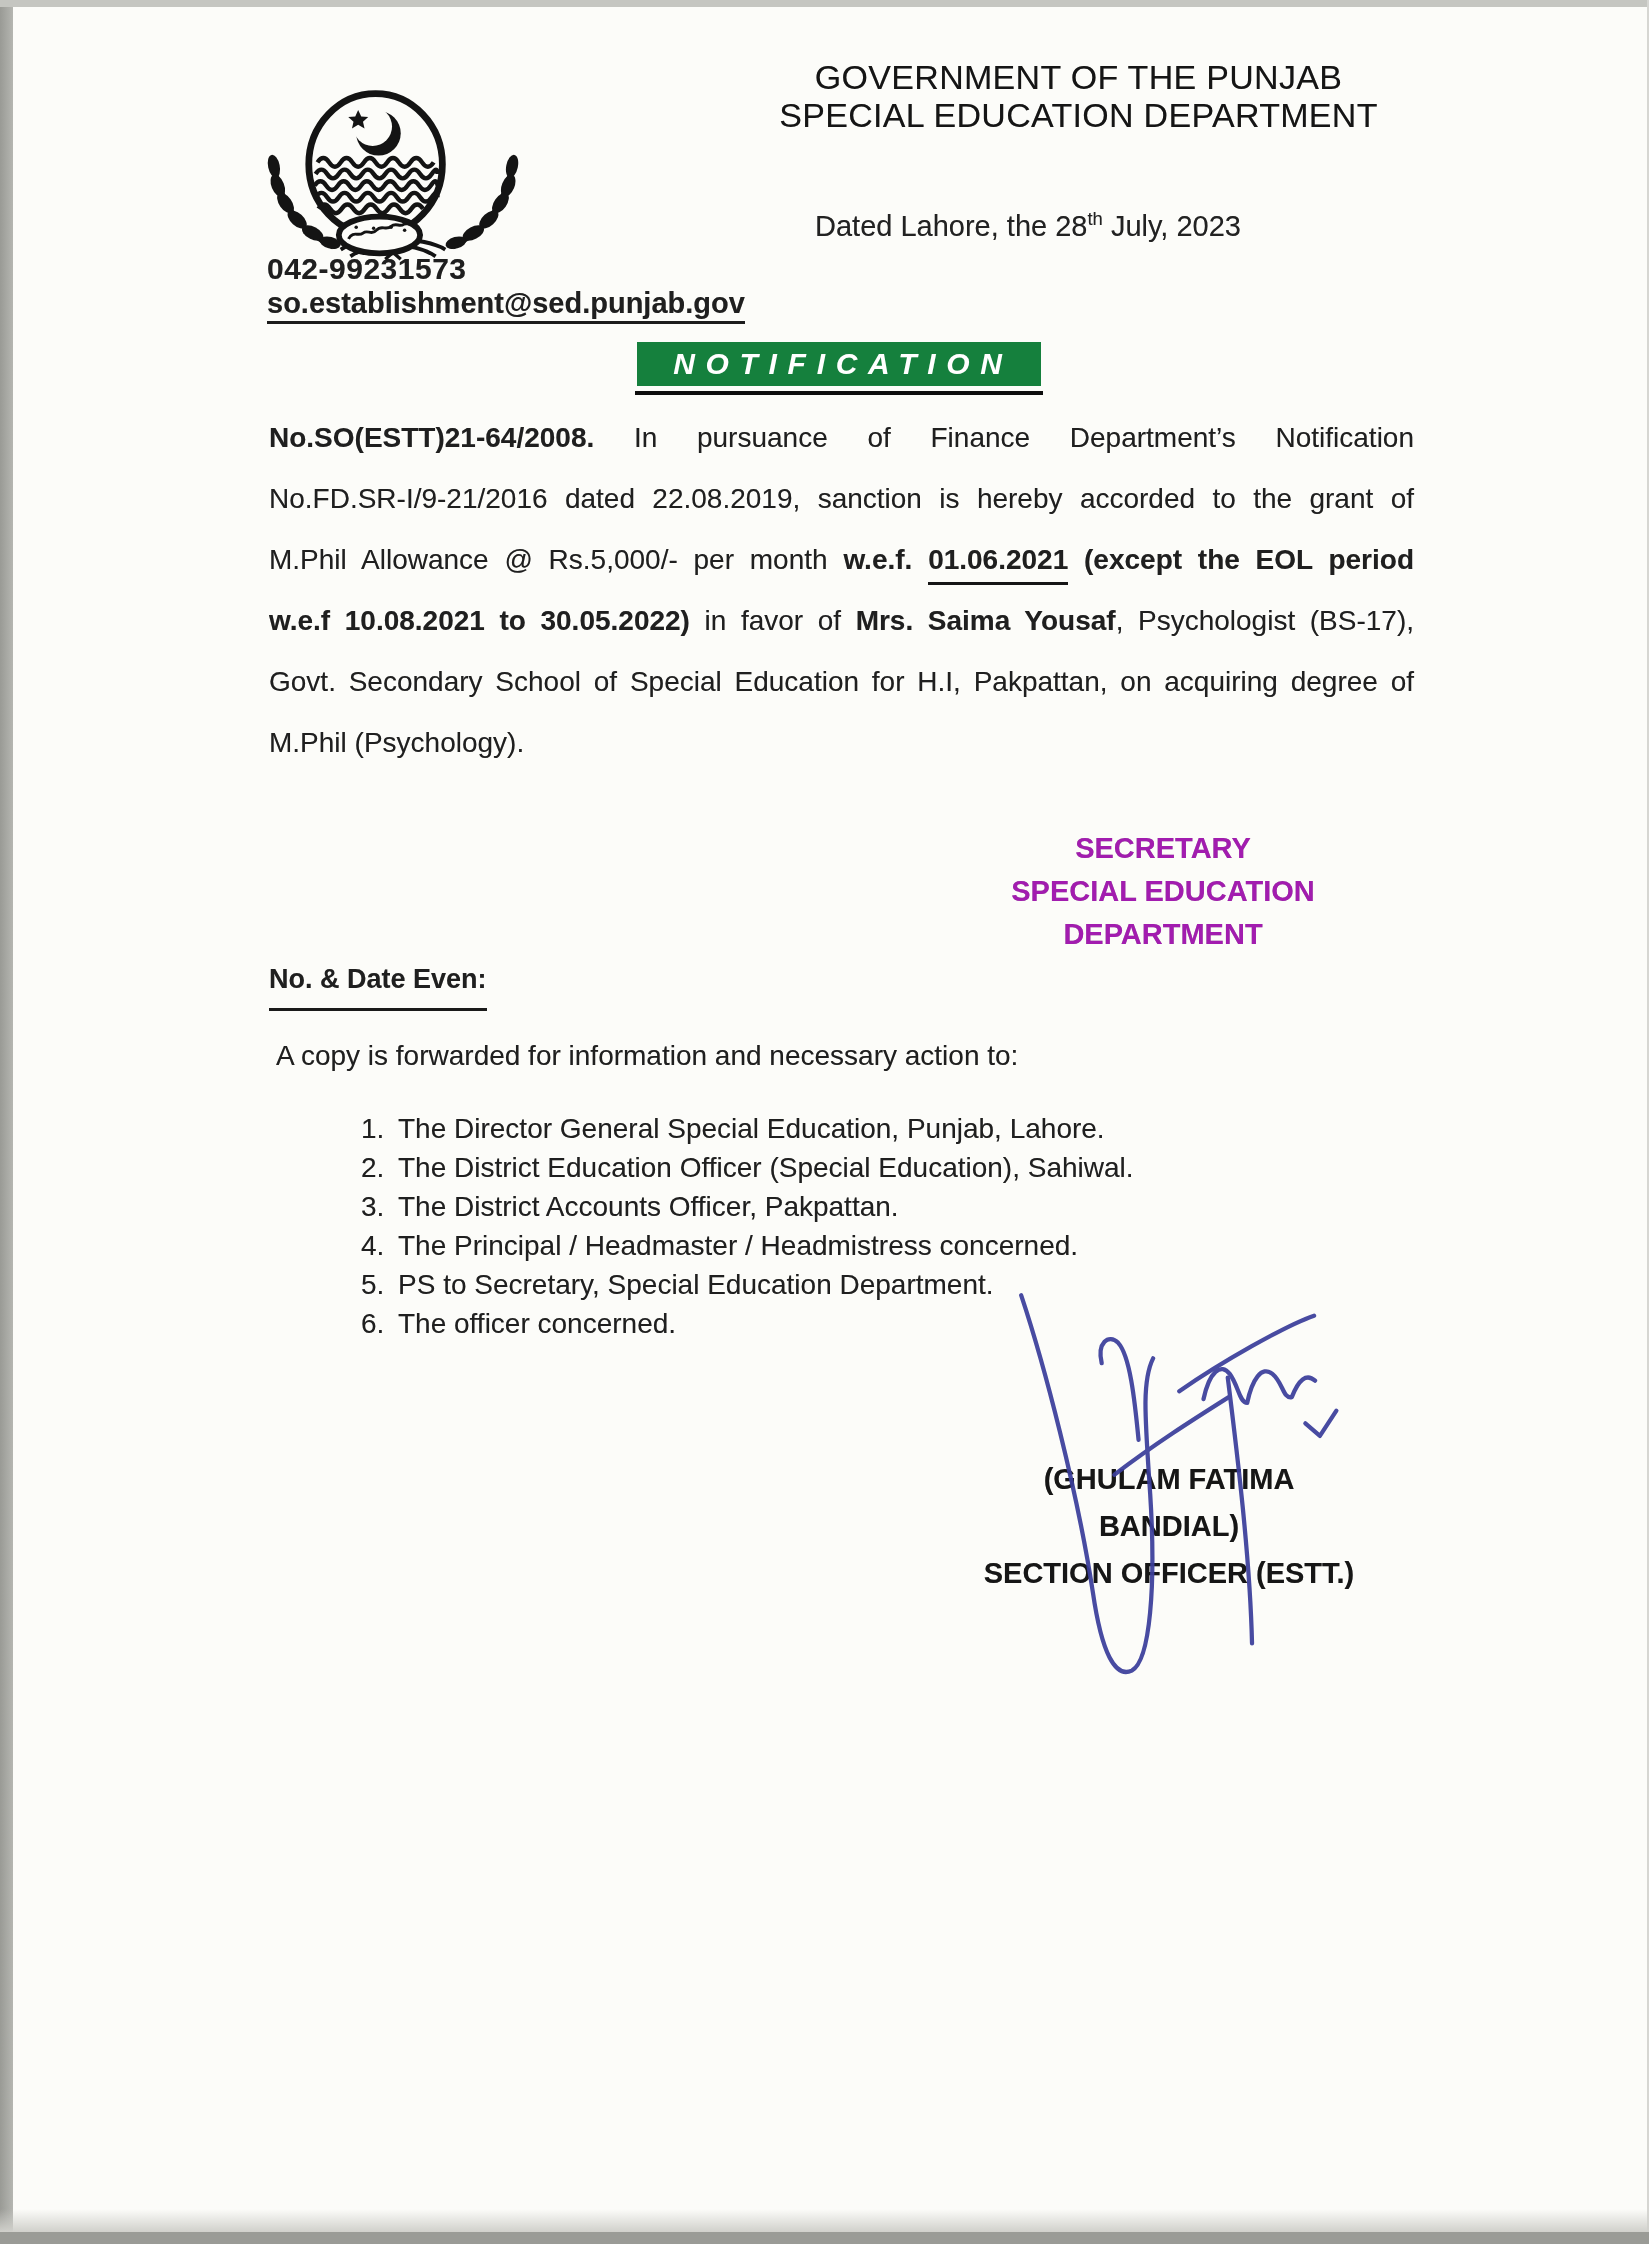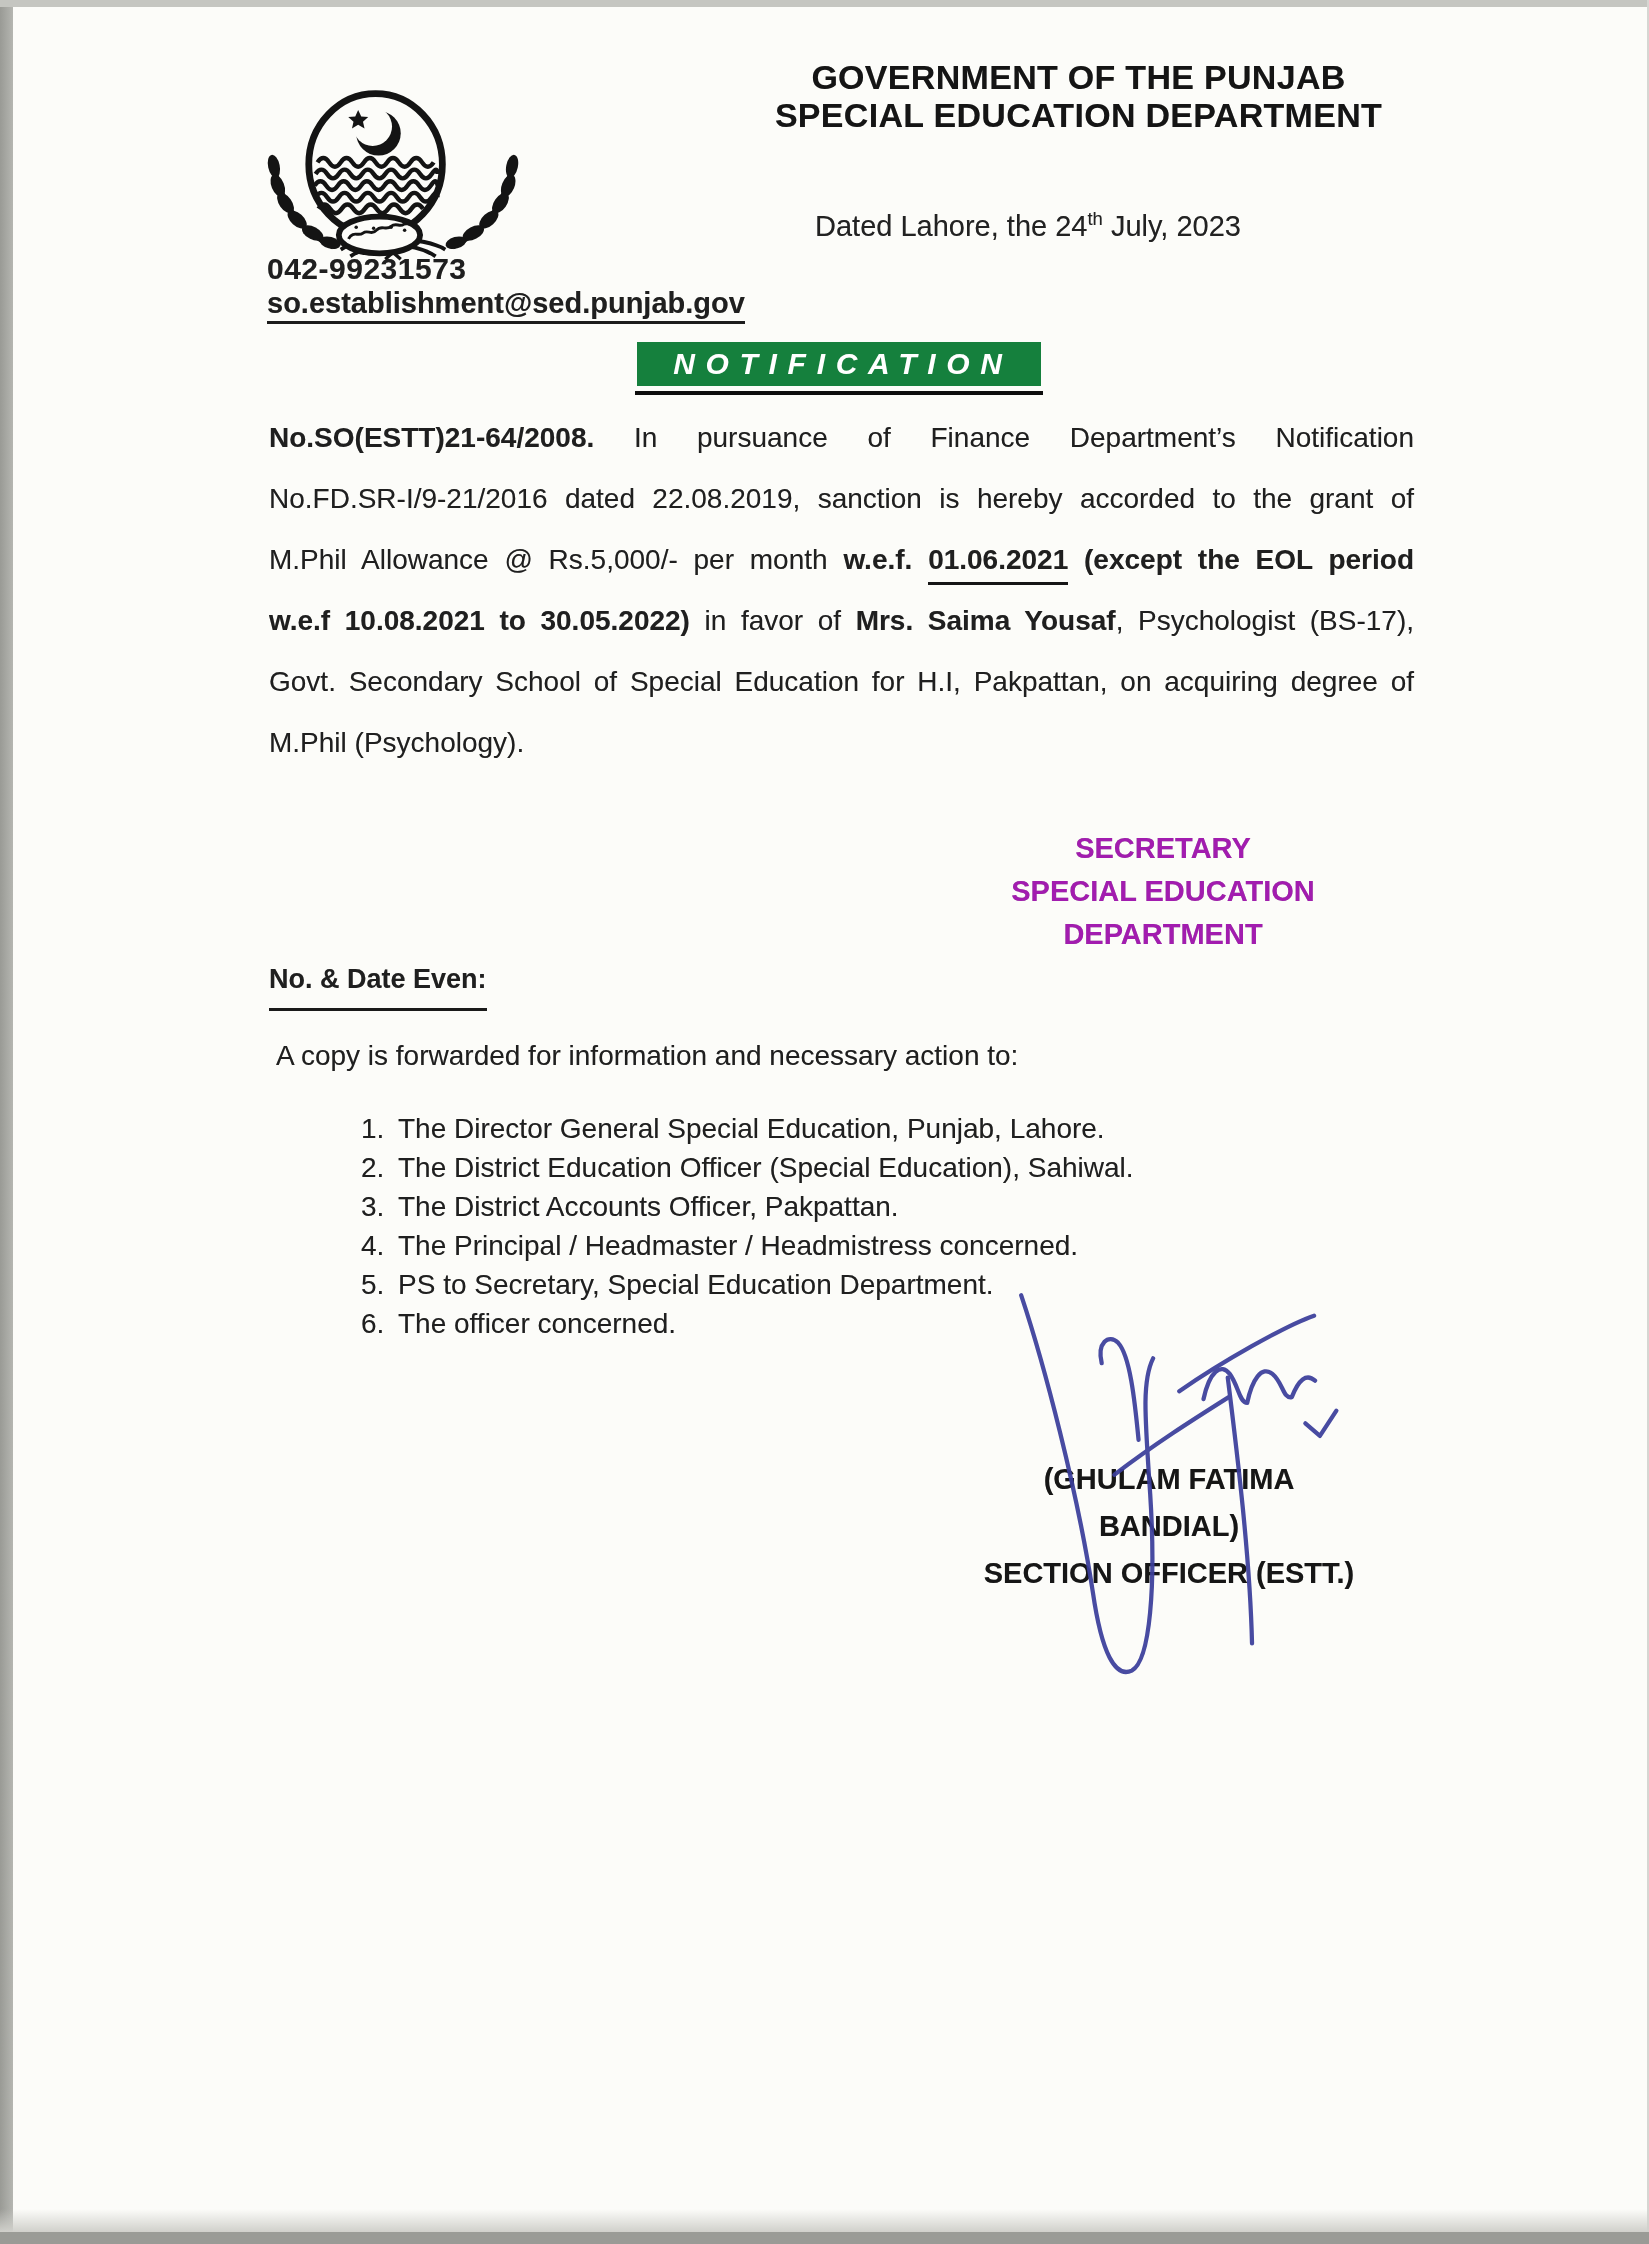--- a/index.html
+++ b/index.html
@@ -13,21 +13,21 @@
 
   
   .edge-left{left:0;top:0;width:12.6px;height:2244px;background:linear-gradient(90deg,#999a95,#b5b6b1);}
   .edge-top{left:0;top:0;width:1650px;height:6.8px;background:#c5c6c1;}
   .edge-right{left:1647px;top:0;width:2.9px;height:2244px;background:#d6d6d2;}
   .edge-bottom-fade{left:0;top:2209px;width:1650px;height:23px;background:linear-gradient(180deg,rgba(190,190,185,0),#d0d0cb);}
   .edge-bottom{left:0;top:2232px;width:1650px;height:12.6px;background:#9a9b96;}
 
   
   .hdr{left:739px;top:58px;width:679px;text-align:center;}
-  .hdr .org{font-weight:700;font-size:34px;line-height:38px;color:#151515;letter-spacing:0.3px;}
+  .hdr .org{font-weight:400;font-size:34px;line-height:38px;color:#151515;letter-spacing:0.3px;}
   .hdr .addr{font-size:24px;line-height:33px;margin-top:2.9px;color:#262626;}
   .dateline{left:815px;top:210px;width:524px;font-size:29px;color:#222;}
   .dateline sup{font-size:18.4px;vertical-align:super;line-height:0;}
   .phone{left:267px;top:252px;font-weight:700;font-size:30px;letter-spacing:0.5px;}
   .email{left:267px;top:287px;font-weight:700;font-size:29px;border-bottom:3.4px solid #1c1c1c;padding-bottom:1px;}
 
   
   .notif-box{
     left:637px;top:342px;width:404px;height:44px;background:#15803d;color:#ffffff;
     display:flex;align-items:center;justify-content:center;
@@ -122,21 +122,21 @@
           <circle cx="154" cy="152" r="1.8"></circle>
       </g>
     </g>
   </svg>
 
   <div class="abs hdr">
     <div class="org">GOVERNMENT OF THE PUNJAB</div>
     <div class="org">SPECIAL EDUCATION DEPARTMENT</div>
   </div>
 
-  <div class="abs dateline"><span>Dated Lahore, the 24</span><sup>th</sup><span> July, 2023</span></div>
+  <div class="abs dateline"><span>Dated Lahore, the 28</span><sup>th</sup><span> July, 2023</span></div>
 
   <div class="abs phone">042-99231573</div>
   <div class="abs email">so.establishment@sed.punjab.gov</div>
 
   <div class="abs notif-box">NOTIFICATION</div>
   <div class="abs notif-underline"></div>
 
   <div class="abs body-par">
     <div class="para-line"><span class="b">No.SO(ESTT)21-64/2008.</span><span>  In pursuance of Finance Department’s Notification</span></div>
     <div class="para-line"><span>No.FD.SR-I/9-21/2016 dated 22.08.2019, sanction is hereby accorded to the grant of</span></div>

